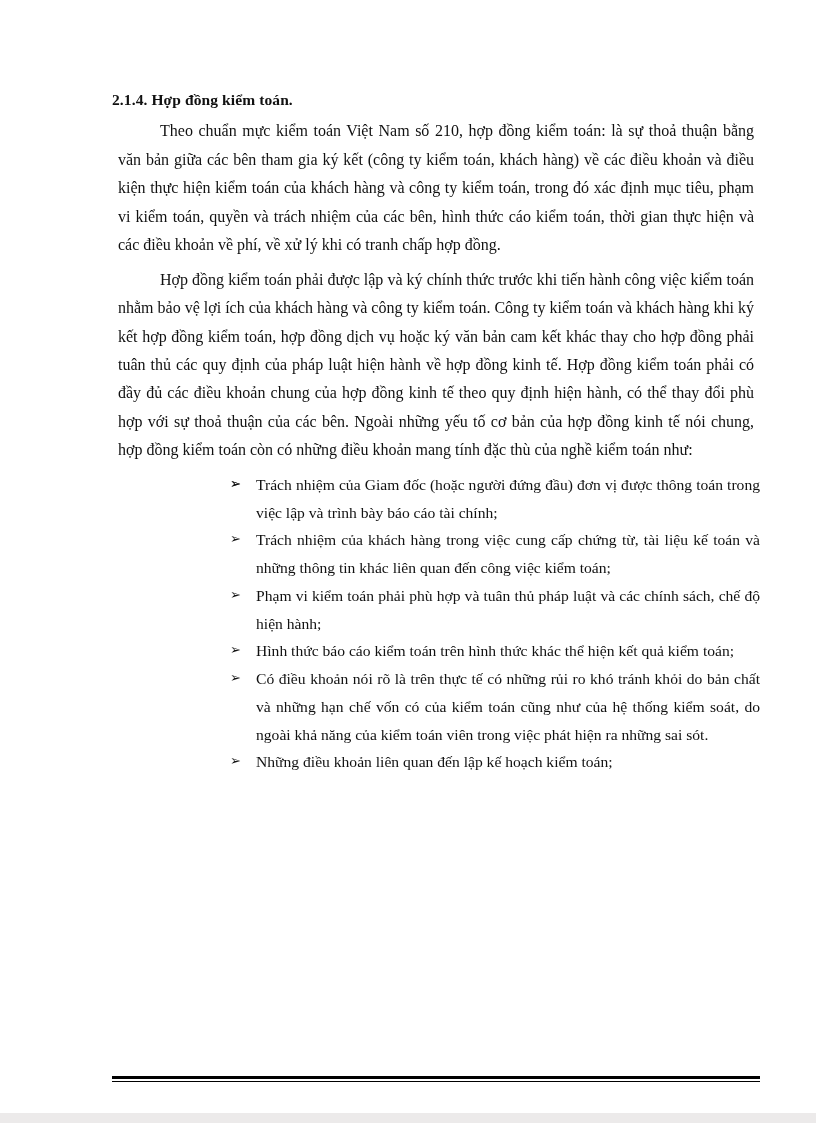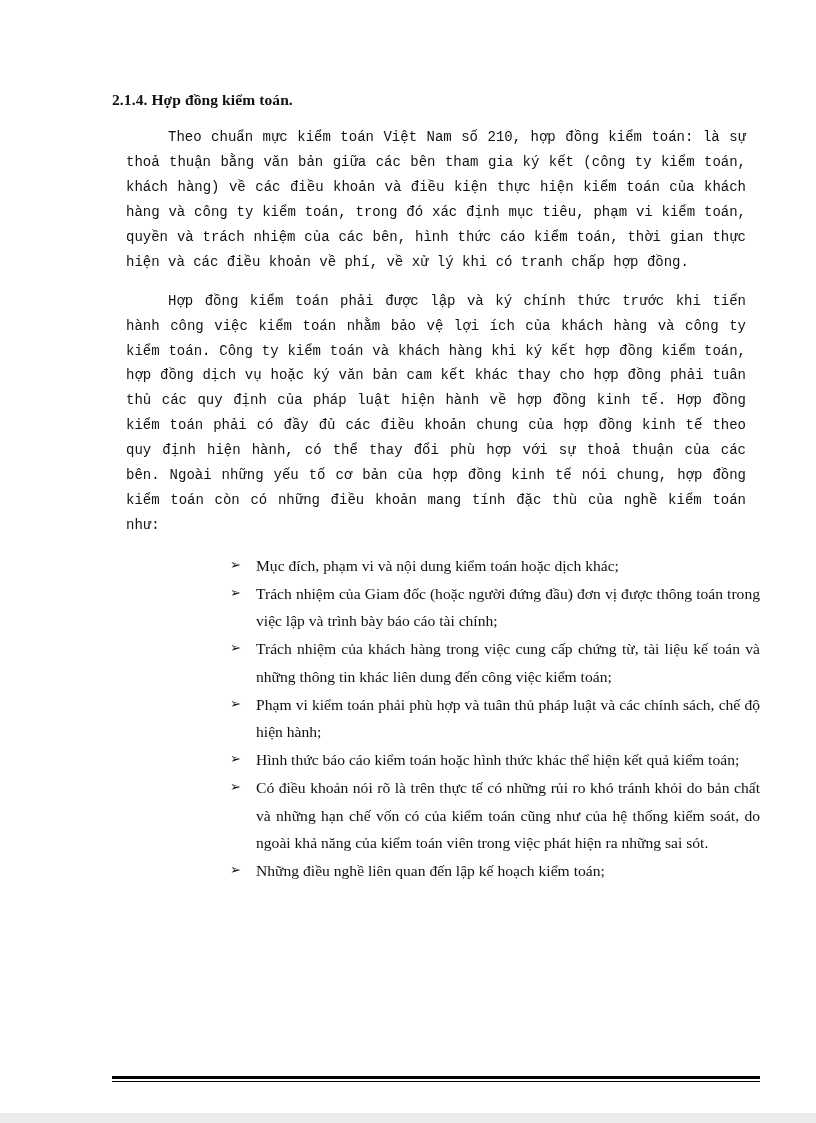--- a/index.html
+++ b/index.html
@@ -23,27 +23,26 @@
     width: 648px;
   }
   .heading {
     font-weight: bold;
     font-size: 15.5px;
     line-height: 1.5;
     margin: 0 0 6px 0;
     letter-spacing: 0.1px;
   }
   p.body {
-    margin: 14px;
-    font-size: 14px;
+    margin: 6px;
+    font-size: 16px;
     line-height: 1.78;
     text-align: justify;
     text-indent: 42px;
     text-justify: inter-word;
-    font-family: Liberation Mono, monospace;
   }
   p.body + p.body {
     margin-top: 0;
   }
   ul.bullets {
     list-style: none;
     margin: 0;
     padding: 0;
   }
   ul.bullets > li {
@@ -95,49 +94,48 @@
 
     <h1 class="heading">2.1.4. Hợp đồng kiểm toán.</h1>
 
     <p class="body">Theo chuẩn mực kiểm toán Việt Nam số 210, hợp đồng kiểm toán: là sự thoả thuận bằng văn bản giữa các bên tham gia ký kết (công ty kiểm toán, khách hàng) về các điều khoản và điều kiện thực hiện kiểm toán của khách hàng và công ty kiểm toán, trong đó xác định mục tiêu, phạm vi kiểm toán, quyền và trách nhiệm của các bên, hình thức cáo kiểm toán, thời gian thực hiện và các điều khoản về phí, về xử lý khi có tranh chấp hợp đồng.</p>
 
     <p class="body">Hợp đồng kiểm toán phải được lập và ký chính thức trước khi tiến hành công việc kiểm toán nhằm bảo vệ lợi ích của khách hàng và công ty kiểm toán. Công ty kiểm toán và khách hàng khi ký kết hợp đồng kiểm toán, hợp đồng dịch vụ hoặc ký văn bản cam kết khác thay cho hợp đồng phải tuân thủ các quy định của pháp luật hiện hành về hợp đồng kinh tế. Hợp đồng kiểm toán phải có đầy đủ các điều khoản chung của hợp đồng kinh tế theo quy định hiện hành, có thể thay đổi phù hợp với sự thoả thuận của các bên. Ngoài những yếu tố cơ bản của hợp đồng kinh tế nói chung, hợp đồng kiểm toán còn có những điều khoản mang tính đặc thù của nghề kiểm toán như:</p>
 
     <ul class="bullets">
       <li>
         <span class="marker">➢</span>
-        <span>Mục đích, phạm vi và nội dung kiểm toán hoặc dịch khác;</span>
       </li>
       <li>
         <span class="marker">➢</span>
         <span>Trách nhiệm của Giam đốc (hoặc người đứng đầu) đơn vị được thông toán trong việc lập và trình bày báo cáo tài chính;</span>
       </li>
       <li>
         <span class="marker">➢</span>
-        <span>Trách nhiệm của khách hàng trong việc cung cấp chứng từ, tài liệu kế toán và những thông tin khác liên dung đến công việc kiểm toán;</span>
+        <span>Trách nhiệm của khách hàng trong việc cung cấp chứng từ, tài liệu kế toán và những thông tin khác liên quan đến công việc kiểm toán;</span>
       </li>
       <li>
         <span class="marker">➢</span>
         <span>Phạm vi kiểm toán phải phù hợp và tuân thủ pháp luật và các chính sách, chế độ hiện hành;</span>
       </li>
       <li>
         <span class="marker">➢</span>
-        <span>Hình thức báo cáo kiểm toán hoặc hình thức khác thể hiện kết quả kiểm toán;</span>
+        <span>Hình thức báo cáo kiểm toán trên hình thức khác thể hiện kết quả kiểm toán;</span>
       </li>
       <li>
         <span class="marker">➢</span>
         <span>Có điều khoản nói rõ là trên thực tế có những rủi ro khó tránh khỏi  do bản chất và những hạn chế vốn có của kiểm toán cũng như của hệ thống kiểm soát, do ngoài khả năng của kiểm toán viên trong việc phát hiện ra những sai sót.</span>
       </li>
     </ul>
 
 
     <ul class="bullets">
       <li>
         <span class="marker">➢</span>
-        <span>Những điều nghề liên quan đến lập kế hoạch kiểm toán;</span>
+        <span>Những điều khoản liên quan đến lập kế hoạch kiểm toán;</span>
       </li>
     </ul>
 
   </div>
 
   <div class="rule-wrap">
     <div class="rule-thick"></div>
     <div class="rule-thin"></div>
   </div>
 

